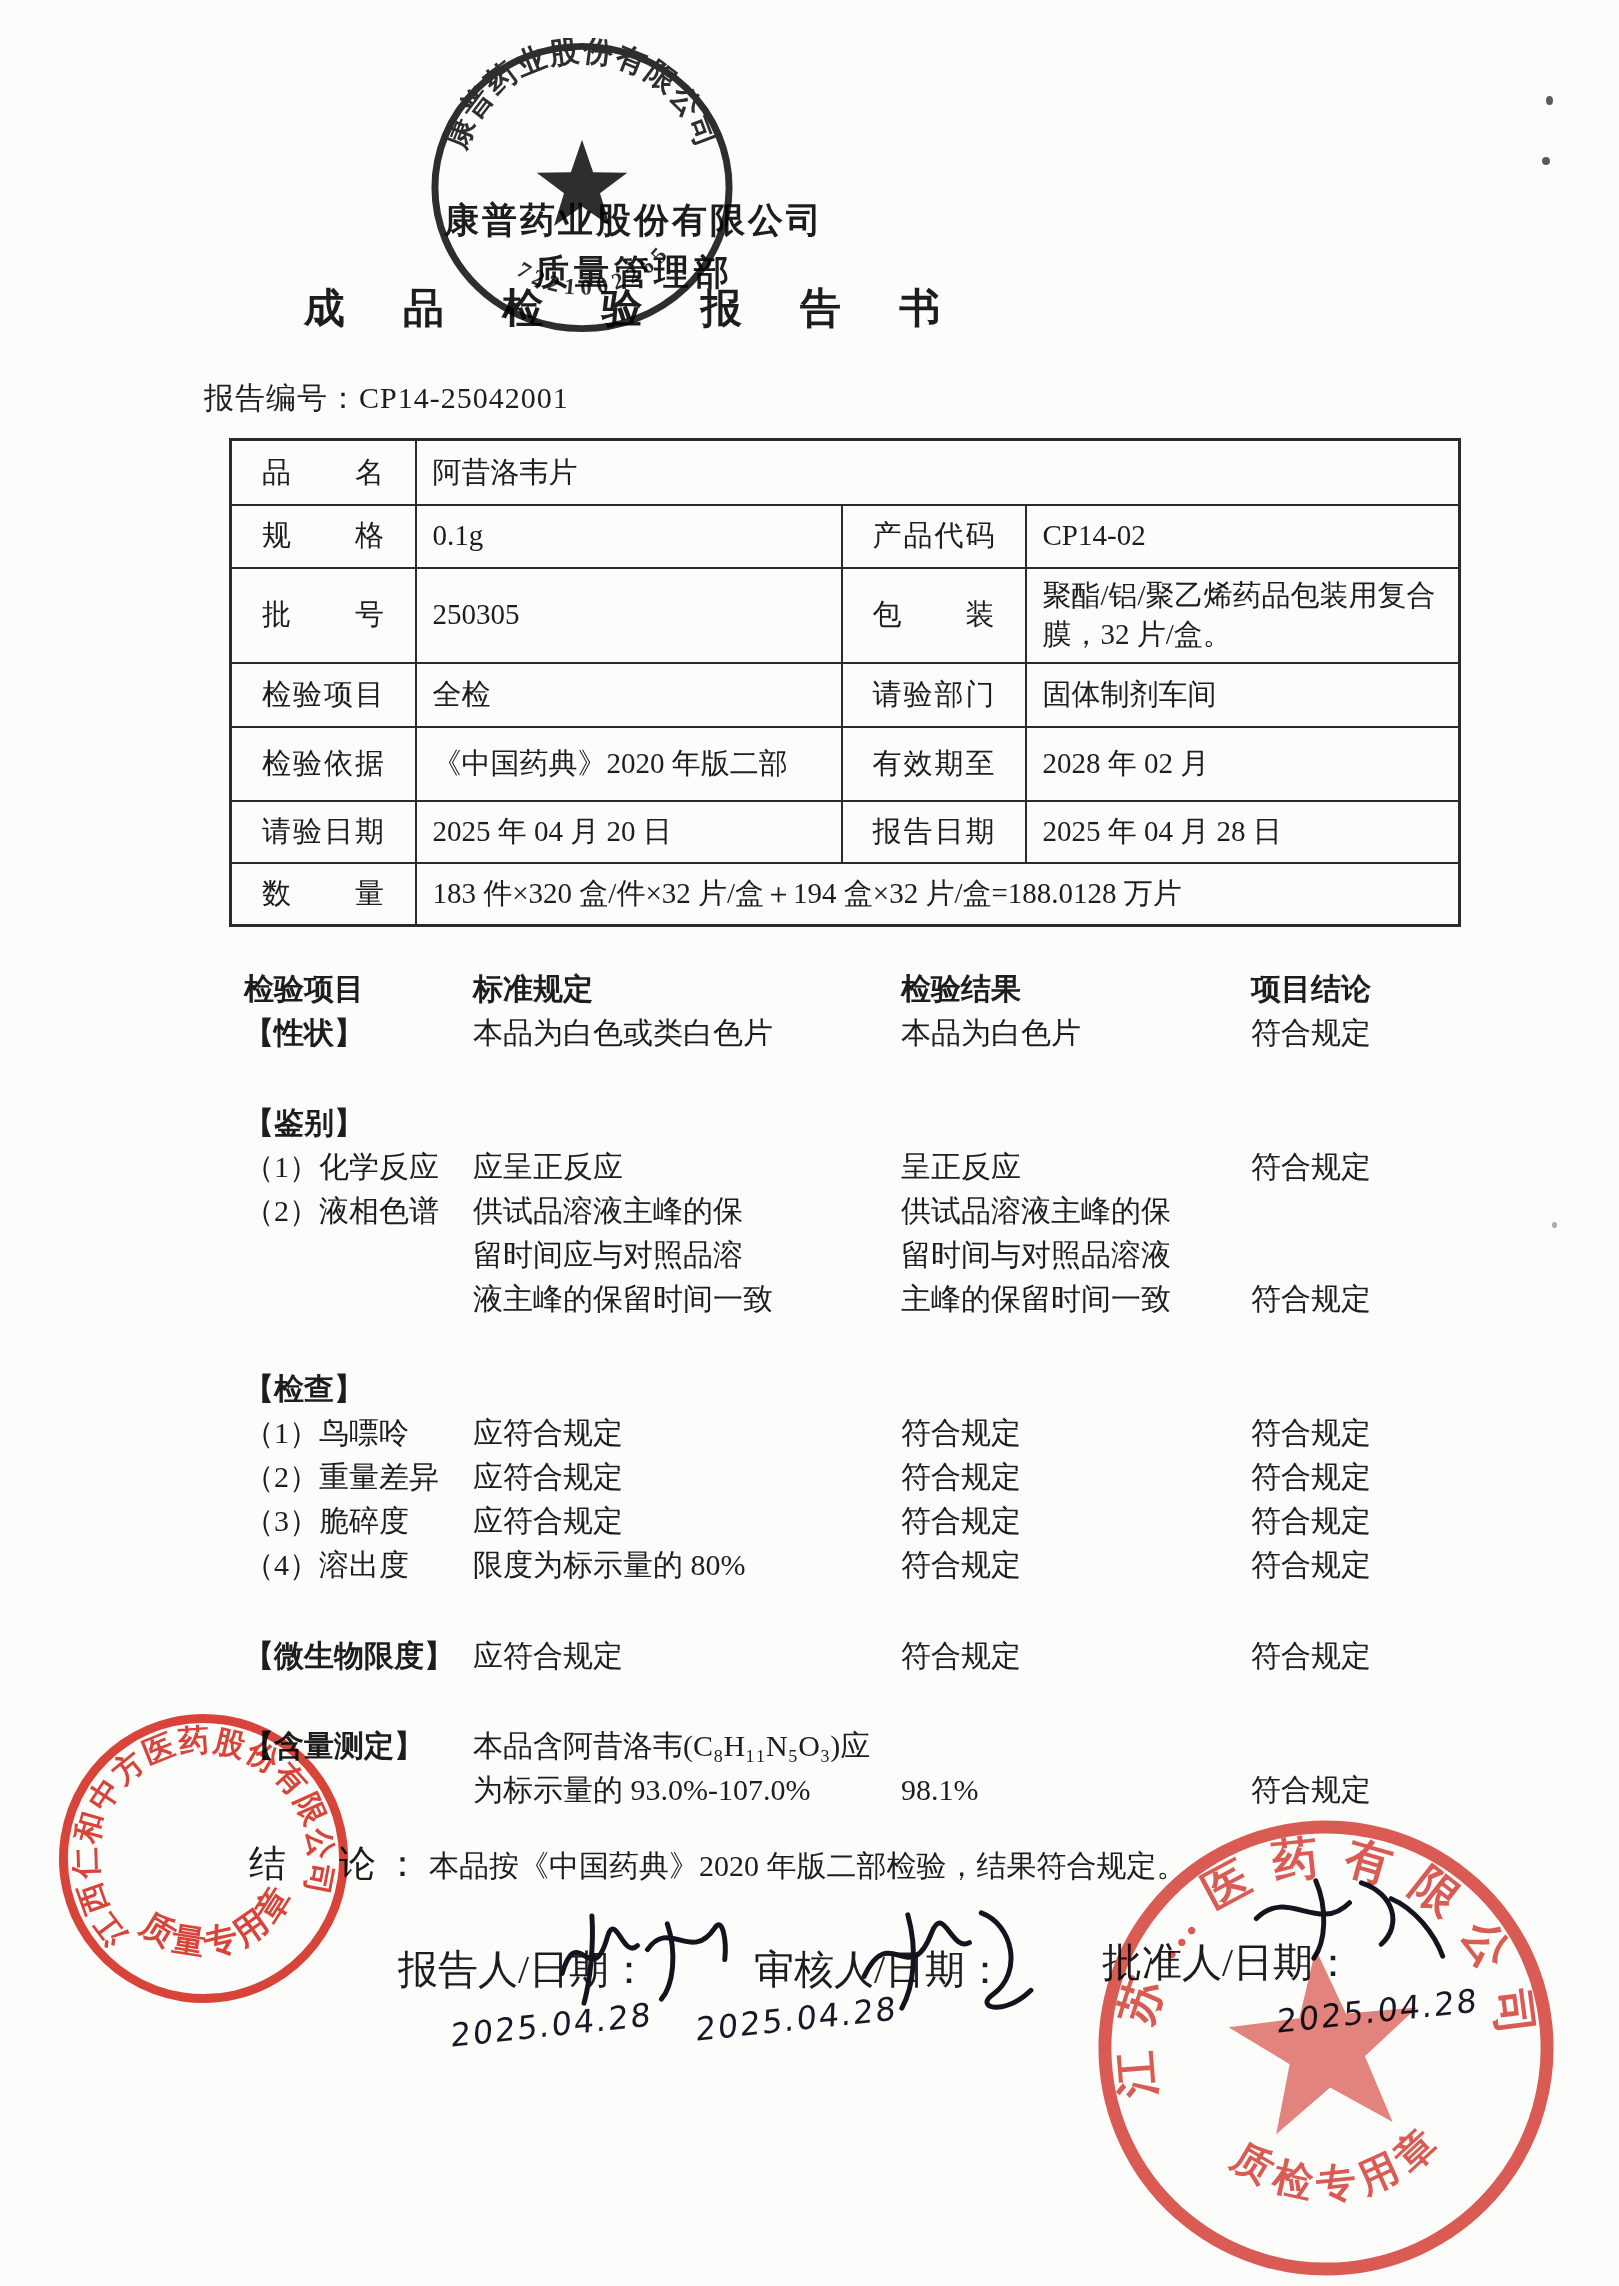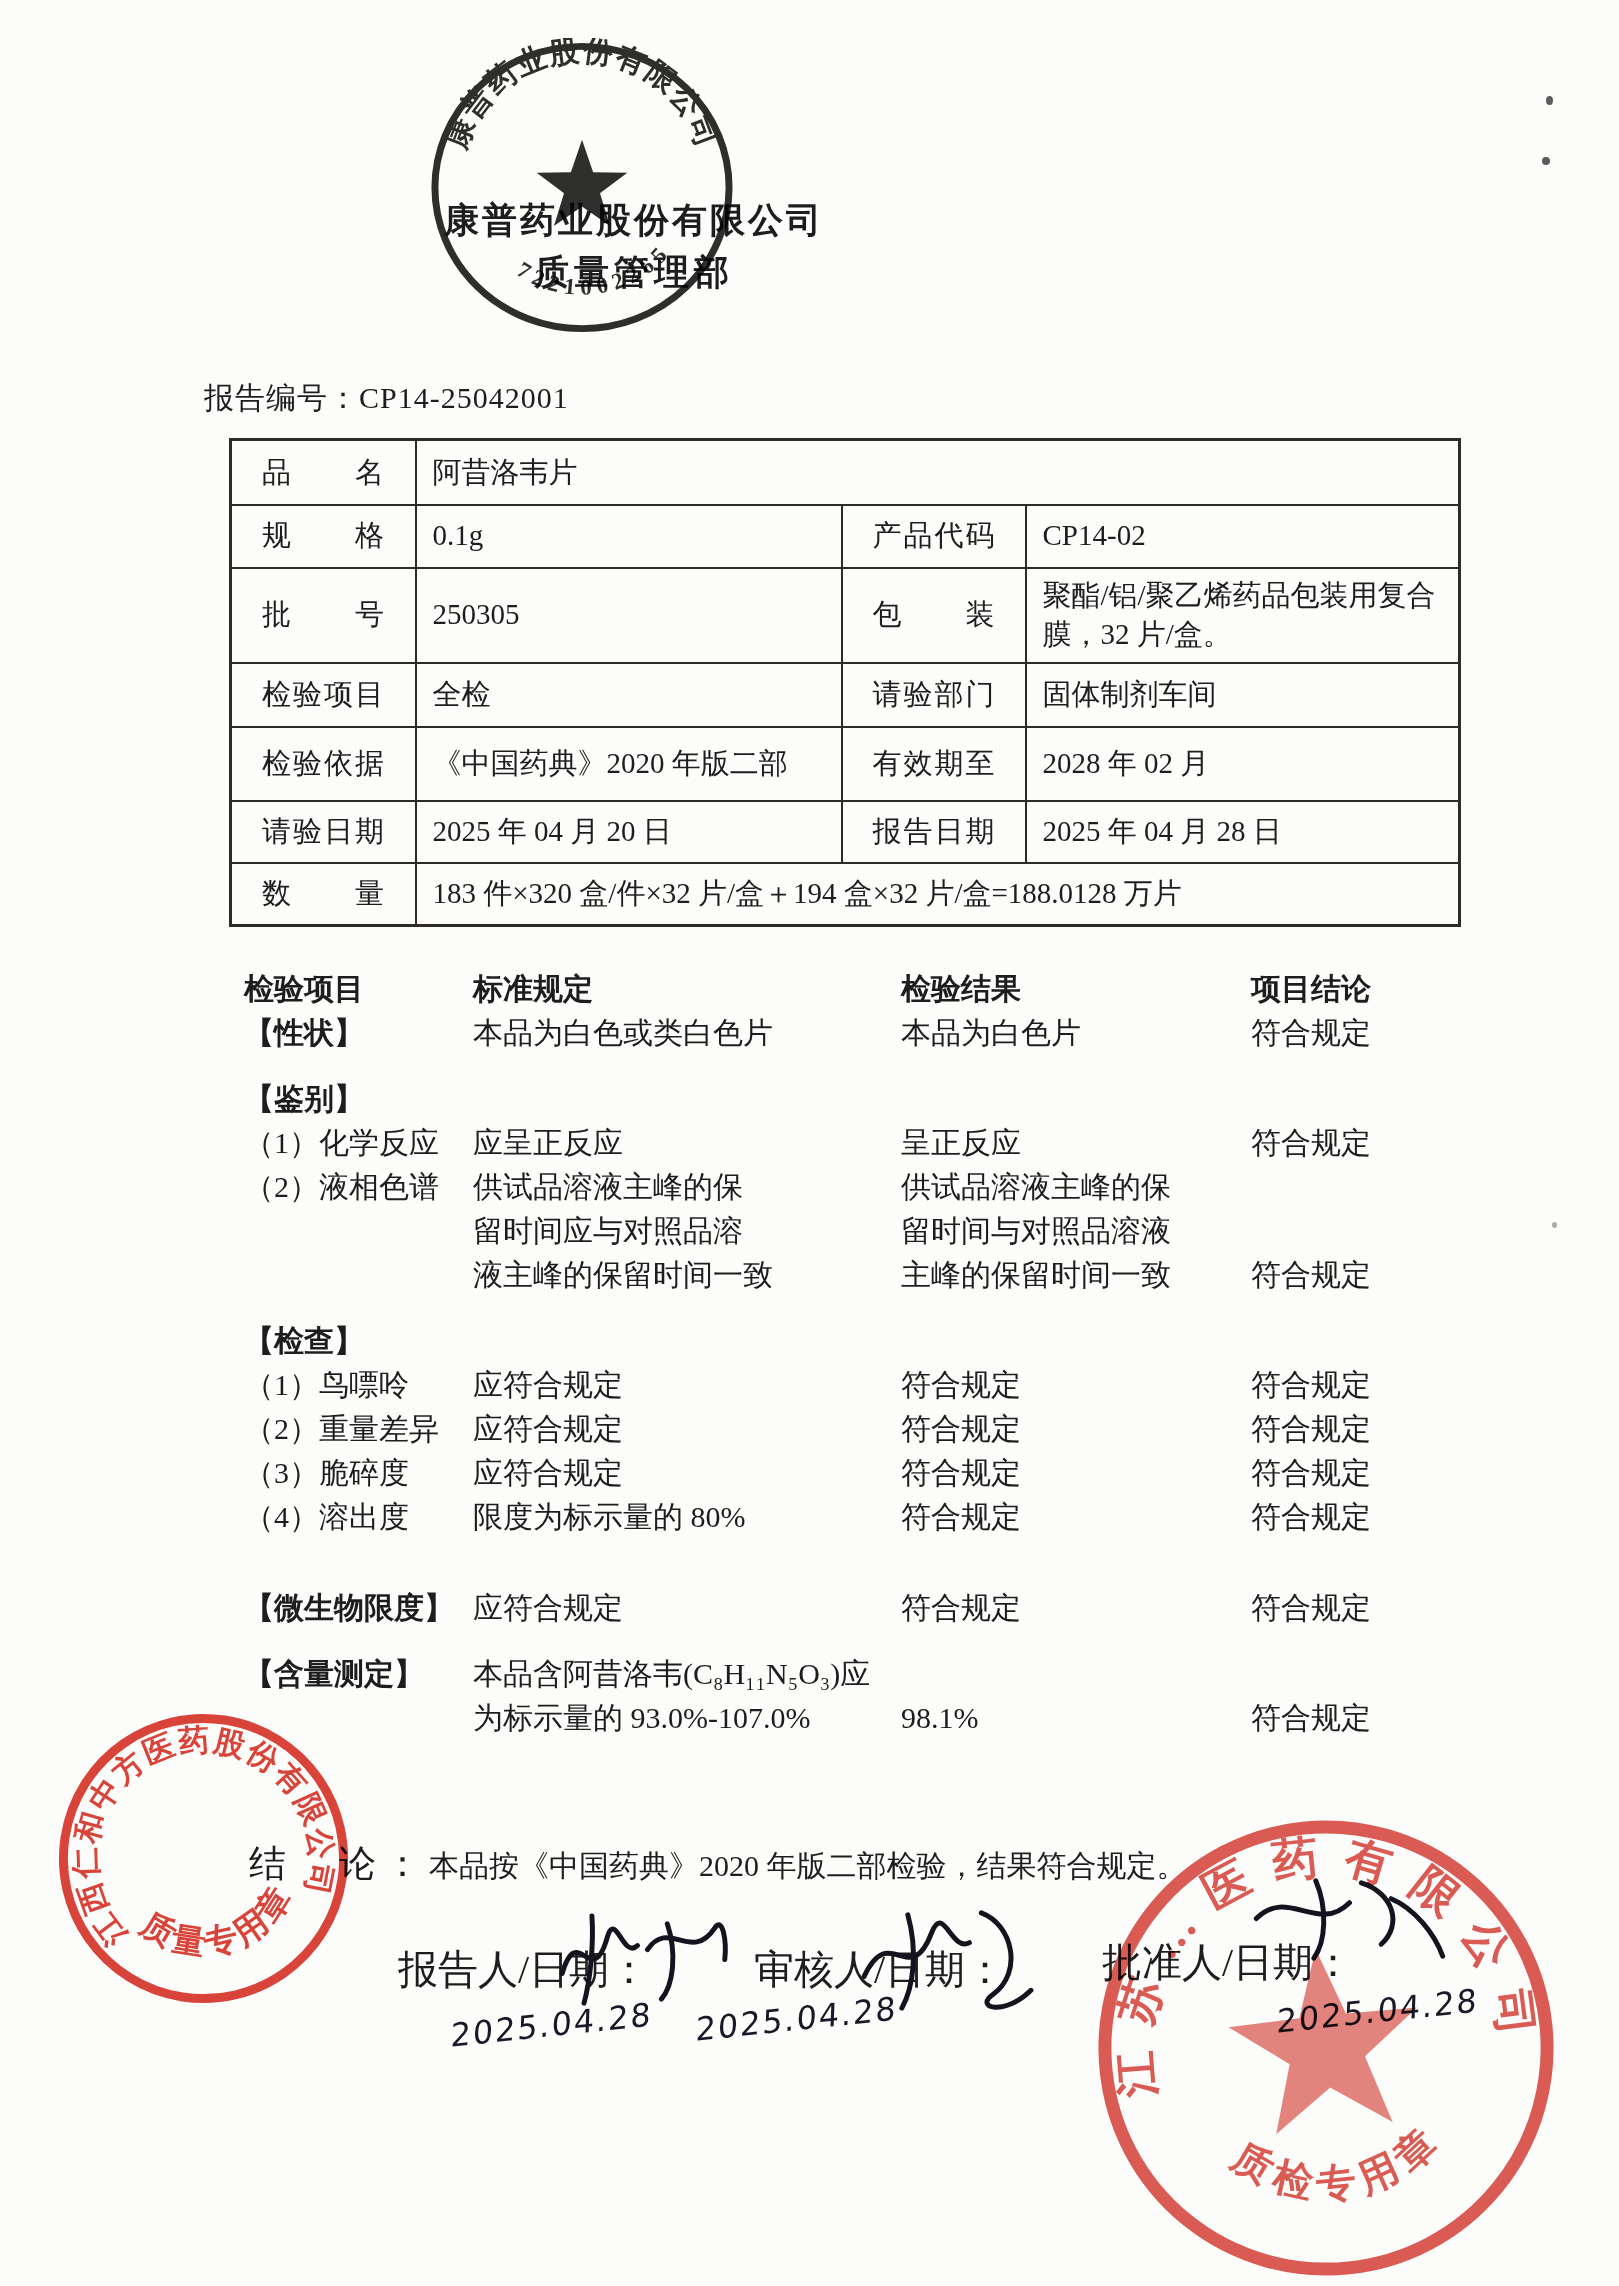--- a/index.html
+++ b/index.html
@@ -23,21 +23,21 @@
   .info-table td{
     border:2px solid #2d2a28;font-size:29px;padding:4px 16px;vertical-align:middle;line-height:1.35;
   }
   .info-table{border:3px solid #2d2a28}
   .info-table .lbl{padding-left:30px;letter-spacing:2px}
   
   .results{position:absolute;left:244px;top:967px;width:1190px;font-size:30px}
   .res-line{display:grid;grid-template-columns:229px 428px 350px 183px;min-height:44px;align-items:center}
   .res-head span{font-weight:700}
   .sec{font-weight:700}
-  .mt34{margin-top:22px}
+  .mt34{margin-top:46px}
   .mt32{margin-top:47px}
   
   .conclusion{position:absolute;left:249px;top:1839px;font-size:30px;width:1144px}
   .c-label{font-size:37px;font-weight:400;letter-spacing:8px;}
   .sig-label{position:absolute;font-size:40px}
   #lbl-reporter{left:398px;top:1942px}
   #lbl-reviewer{left:754px;top:1942px}
   #lbl-approver{left:1102px;top:1935px}
   .sig-date{
     position:absolute;font-size:32px;letter-spacing:2px;color:#181828;
@@ -56,20 +56,21 @@
   .stamp text{font-family:"Liberation Serif","DejaVu Serif",serif;font-weight:700}
   .speck{position:absolute;background:#5b5b5b;border-radius:50%}
 </style>
 </head>
 <body>
 
 <div class="page">
 
   <div class="hdr-line hdr-company">康普药业股份有限公司</div>
   <div class="hdr-line hdr-dept">质量管理部</div>
+  <div class="hdr-line hdr-title">成 品 检 验 报 告 书</div>
 
   <div class="report-no">
     <span>报告编号：</span><span>CP14-25042001</span>
   </div>
 
   <table class="info-table">
     <colgroup>
         <col style="width:185px">
         <col style="width:426px">
         <col style="width:184px">

